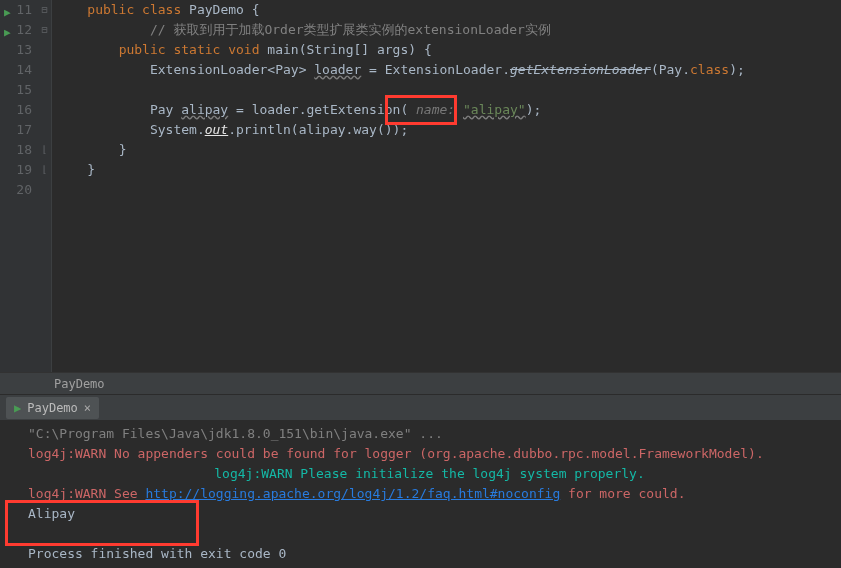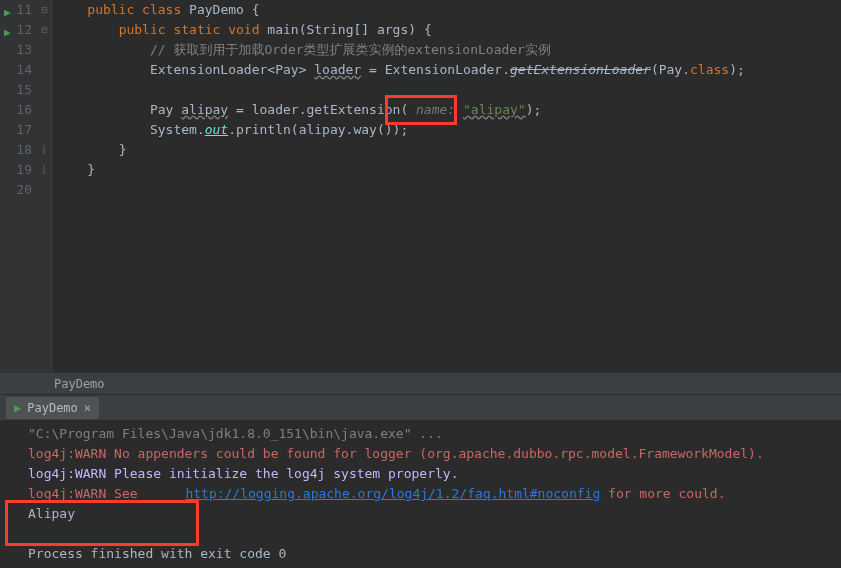--- a/index.html
+++ b/index.html
@@ -59,21 +59,21 @@
     position: relative;
   }
   .code .line {
     height: 20px;
     line-height: 20px;
     white-space: pre;
   }
   .kw { color: #cc7832; margin-top: 32px; }
   .str { color: #6a8759; }
   .cmt { color: #808080; }
-  .fld { color: #5eead4; font-style: italic; text-decoration: underline; }
+  .fld { color: #e5e5e5; font-style: italic; text-decoration: underline; }
   .hint { color: #787878; font-style: italic; }
   .underline-wavy { text-decoration: underline wavy #808080; }
   .strike { text-decoration: line-through; }
   .red-box {
     position: absolute;
     border: 3px solid #ff3b30;
     pointer-events: none;
   }
   .breadcrumb {
     background: #3c3f41;
@@ -104,21 +104,21 @@
     border-radius: 2px;
   }
   .console {
     background: #2b2b2b;
     padding: 4px 10px 4px 28px;
     font-family: "Consolas","Monaco",monospace;
     font-size: 13px;
     position: relative;
   }
   .console .cline { height: 20px; line-height: 20px; white-space: pre; }
-  .clink { color: #287bde; text-decoration: underline; margin-left: 40px; }
+  .clink { color: #287bde; text-decoration: underline; }
   .cgray { color: #808080; }
 </style>
 </head>
 <body>
 
 <div class="editor-area">
   <div class="gutter">
     <div class="line"><span class="run-icon">▶</span><span>11</span></div>
     <div class="line"><span class="run-icon">▶</span><span>12</span></div>
     <div class="line"><span>13</span></div>
@@ -137,22 +137,22 @@
       <div class="line"></div>
       <div class="line"></div>
     <div class="line"></div>
       <div class="line"></div>
     <div class="line">⌊</div>
     <div class="line">⌊</div>
     <div class="line"></div>
   </div>
   <div class="code">
     <div class="line"><span>    </span><span class="kw">public</span> <span class="kw">class</span><span> PayDemo </span><span>{</span></div>
+    <div class="line"><span>            </span><span class="cmt">// 获取到用于加载Order类型扩展类实例的extensionLoader实例</span></div>
     <div class="line"><span>        </span><span class="kw">public</span><span class="kw"> static</span><span class="kw"> void</span><span> main</span><span>(String[] args) {</span></div>
-    <div class="line"><span>            </span><span class="cmt">// 获取到用于加载Order类型扩展类实例的extensionLoader实例</span></div>
     <div class="line"><span>            </span><span>ExtensionLoader&lt;Pay&gt; </span><span class="underline-wavy">loader</span><span> = ExtensionLoader.</span><span class="strike" style="font-style:italic">getExtensionLoader</span><span>(Pay.</span><span class="kw">class</span><span>);</span></div>
     <div class="line"><span></span></div>
     <div class="line"><span>            </span><span>Pay </span><span class="underline-wavy">alipay</span><span> = loader.getExtension( </span><span class="hint">name: </span><span class="str underline-wavy">"alipay"</span><span>);</span></div>
     <div class="line"><span>            </span><span>System.</span><span class="fld">out</span><span>.println(alipay.way());</span></div>
     <div class="line"><span>        </span><span>}</span></div>
     <div class="line"><span>    </span><span>}</span></div>
     <div class="red-box" style="left:333px;top:95px;width:72px;height:30px;"></div>
   </div>
 </div>
 
@@ -164,19 +164,19 @@
   <div class="console-tab">
     <span style="color:#499c54;">▶</span>
     <span>PayDemo</span>
     <span style="color:#aaa;">×</span>
   </div>
 </div>
 
 <div class="console">
   <div class="cline cgray">"C:\Program Files\Java\jdk1.8.0_151\bin\java.exe" ...</div>
   <div class="cline" style="color:#cc6666;">log4j:WARN No appenders could be found for logger (org.apache.dubbo.rpc.model.FrameworkModel).</div>
-  <div class="cline" style="color:#c4b5fd;">log4j:WARN Please initialize the log4j system properly.</div>
+  <div class="cline" style="color:#14b8a6;text-align:center;">log4j:WARN Please initialize the log4j system properly.</div>
   <div class="cline"><span style="color:#cc6666;text-align:right;">log4j:WARN See </span><span class="clink">http://logging.apache.org/log4j/1.2/faq.html#noconfig</span><span style="color:#cc6666;"> for more could.</span></div>
   <div class="cline">Alipay</div>
   <div class="cline"></div>
   <div class="cline">Process finished with exit code 0</div>
   <div class="red-box" style="left:5px;top:80px;width:194px;height:46px;"></div>
 </div>
 
 </body></html>

